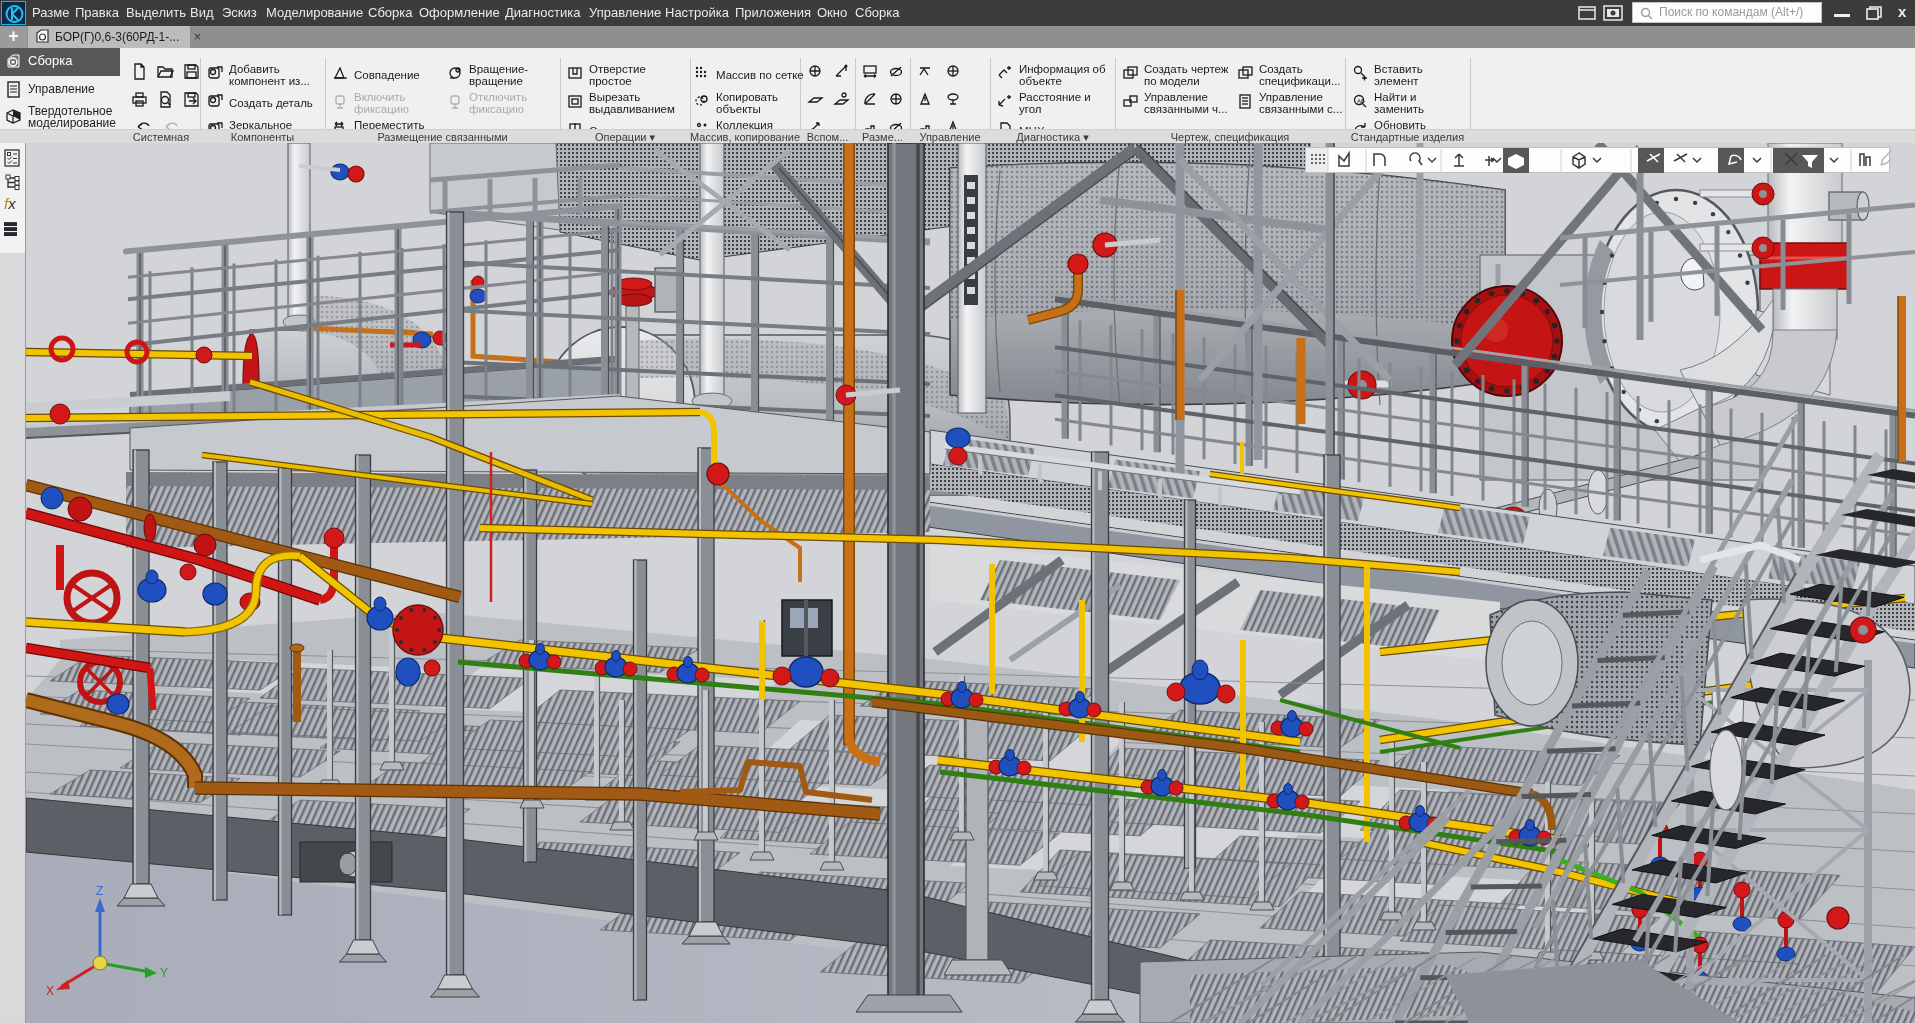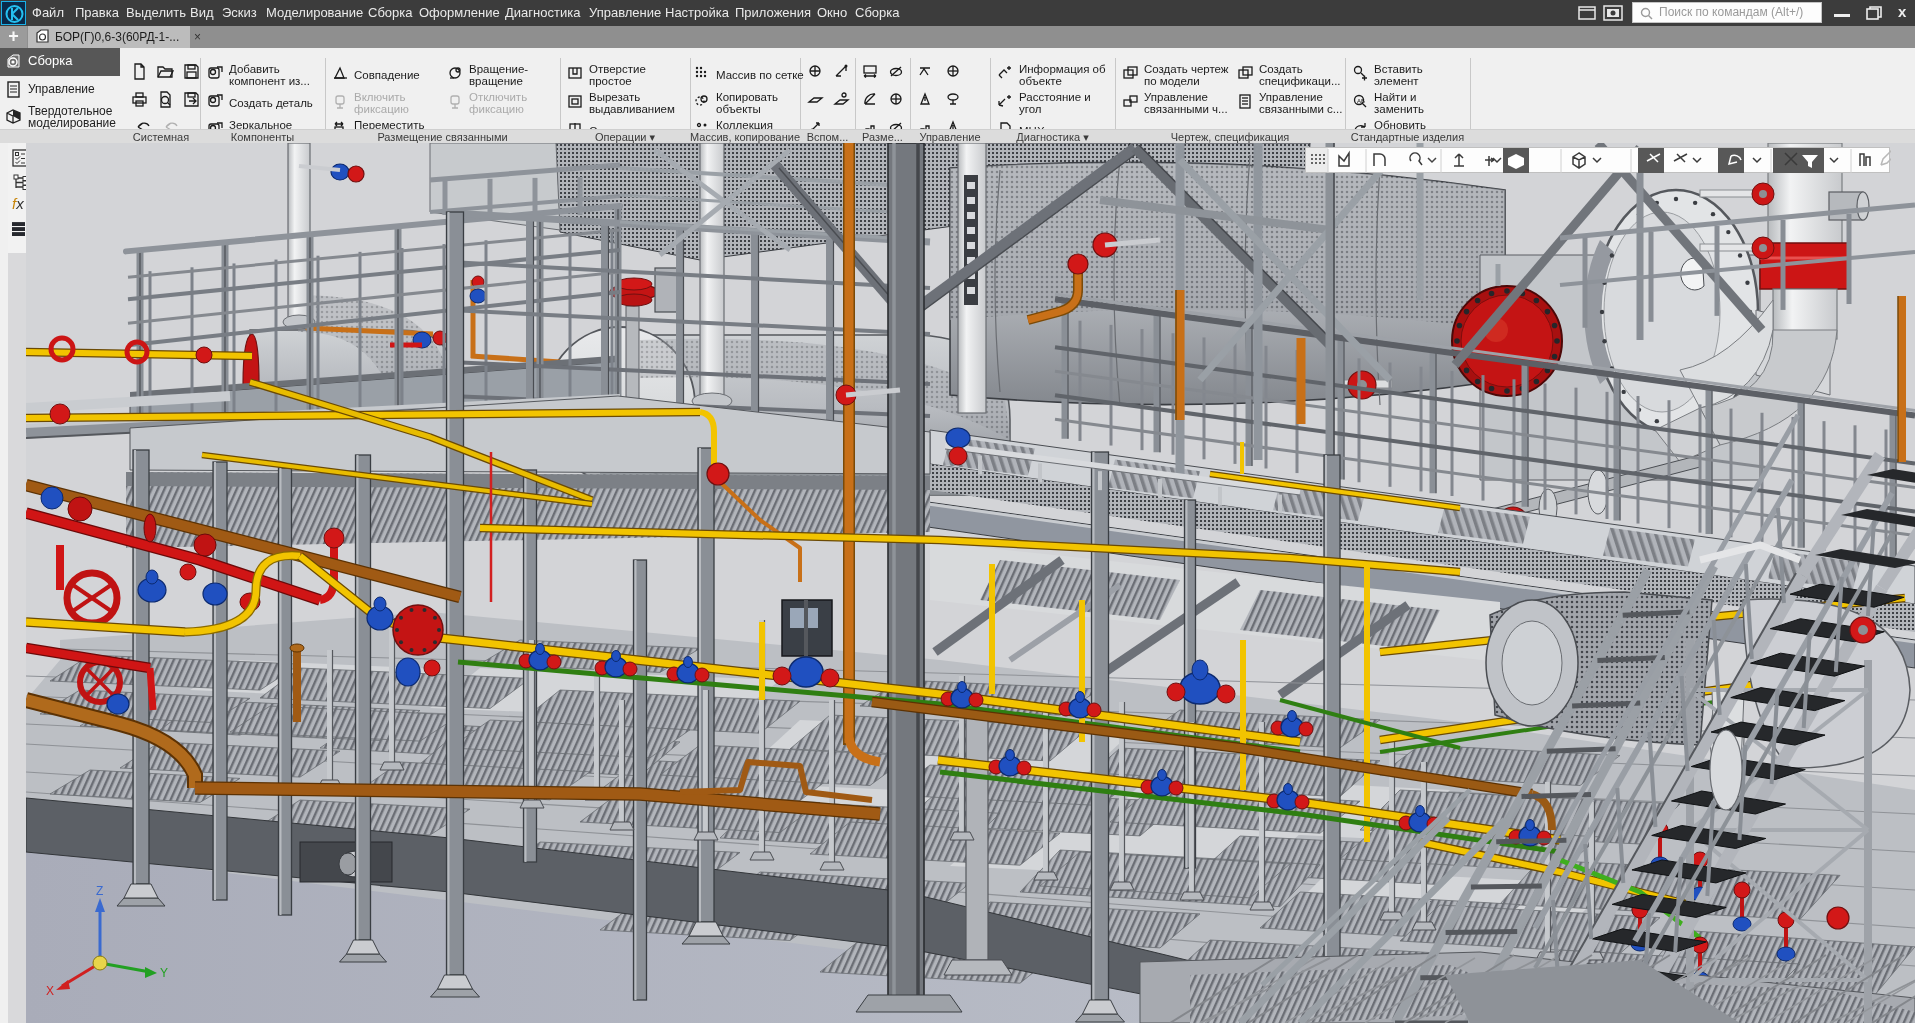--- a/index.html
+++ b/index.html
@@ -24,35 +24,35 @@
 .rb .tx1{position:absolute;left:22px;top:7px}
 .gray{color:#aaa}
 .gray svg *{stroke:#b0b0b0!important;fill:none!important}
 
 #lpanel{position:absolute;left:0;top:48px;width:120px;height:95px;background:#f0f0f0}
 .lrow{position:absolute;left:0;width:120px;height:28px;font-size:12px;color:#222}
 .lrow .ic{position:absolute;left:5px;top:5px}
 .lrow .tx{position:absolute;left:28px;top:7px;line-height:12px}
 #lrow1{top:0;background:#575757;color:#fff}
 
-#lstrip{position:absolute;left:8px;top:143px;width:26px;height:880px;background:#d9d9db;border-right:1px solid #9a9a9a}
+#lstrip{position:absolute;left:0;top:143px;width:26px;height:880px;background:#d9d9db;border-right:1px solid #9a9a9a}
 #lstriptop{position:absolute;left:0;top:0;width:25px;height:110px;background:#f2f2f2}
 #scene{position:absolute;left:26px;top:143px;width:1889px;height:880px}
 #vtoolbar{position:absolute;left:1305px;top:147px;width:585px;height:26px;background:#fdfdfd;border:1px solid #c0c0c0}
 </style></head><body>
 <div id="app">
 
 <div id="titlebar">
 <div id="logo">
         <svg width="21" height="20" viewBox="0 0 21 20">
           <circle cx="10.5" cy="10" r="8" fill="none" stroke="#25c0f0" stroke-width="2"></circle>
           <path d="M8 4 L8 16 M8 10 L14 4 M8 10 L14 16" stroke="#25c0f0" stroke-width="2" fill="none"></path>
         </svg>
       </div>
-<div class="menu" style="left:32px">Файл</div>
+<div class="menu" style="left:32px">Разме</div>
 <div class="menu" style="left:75px">Правка</div>
 <div class="menu" style="left:126px">Выделить</div>
 <div class="menu" style="left:190px">Вид</div>
 <div class="menu" style="left:222px">Эскиз</div>
 <div class="menu" style="left:266px">Моделирование</div>
 <div class="menu" style="left:368px">Сборка</div>
 <div class="menu" style="left:419px">Оформление</div>
 <div class="menu" style="left:505px">Диагностика</div>
 <div class="menu" style="left:589px">Управление</div>
 <div class="menu" style="left:665px">Настройка</div>

